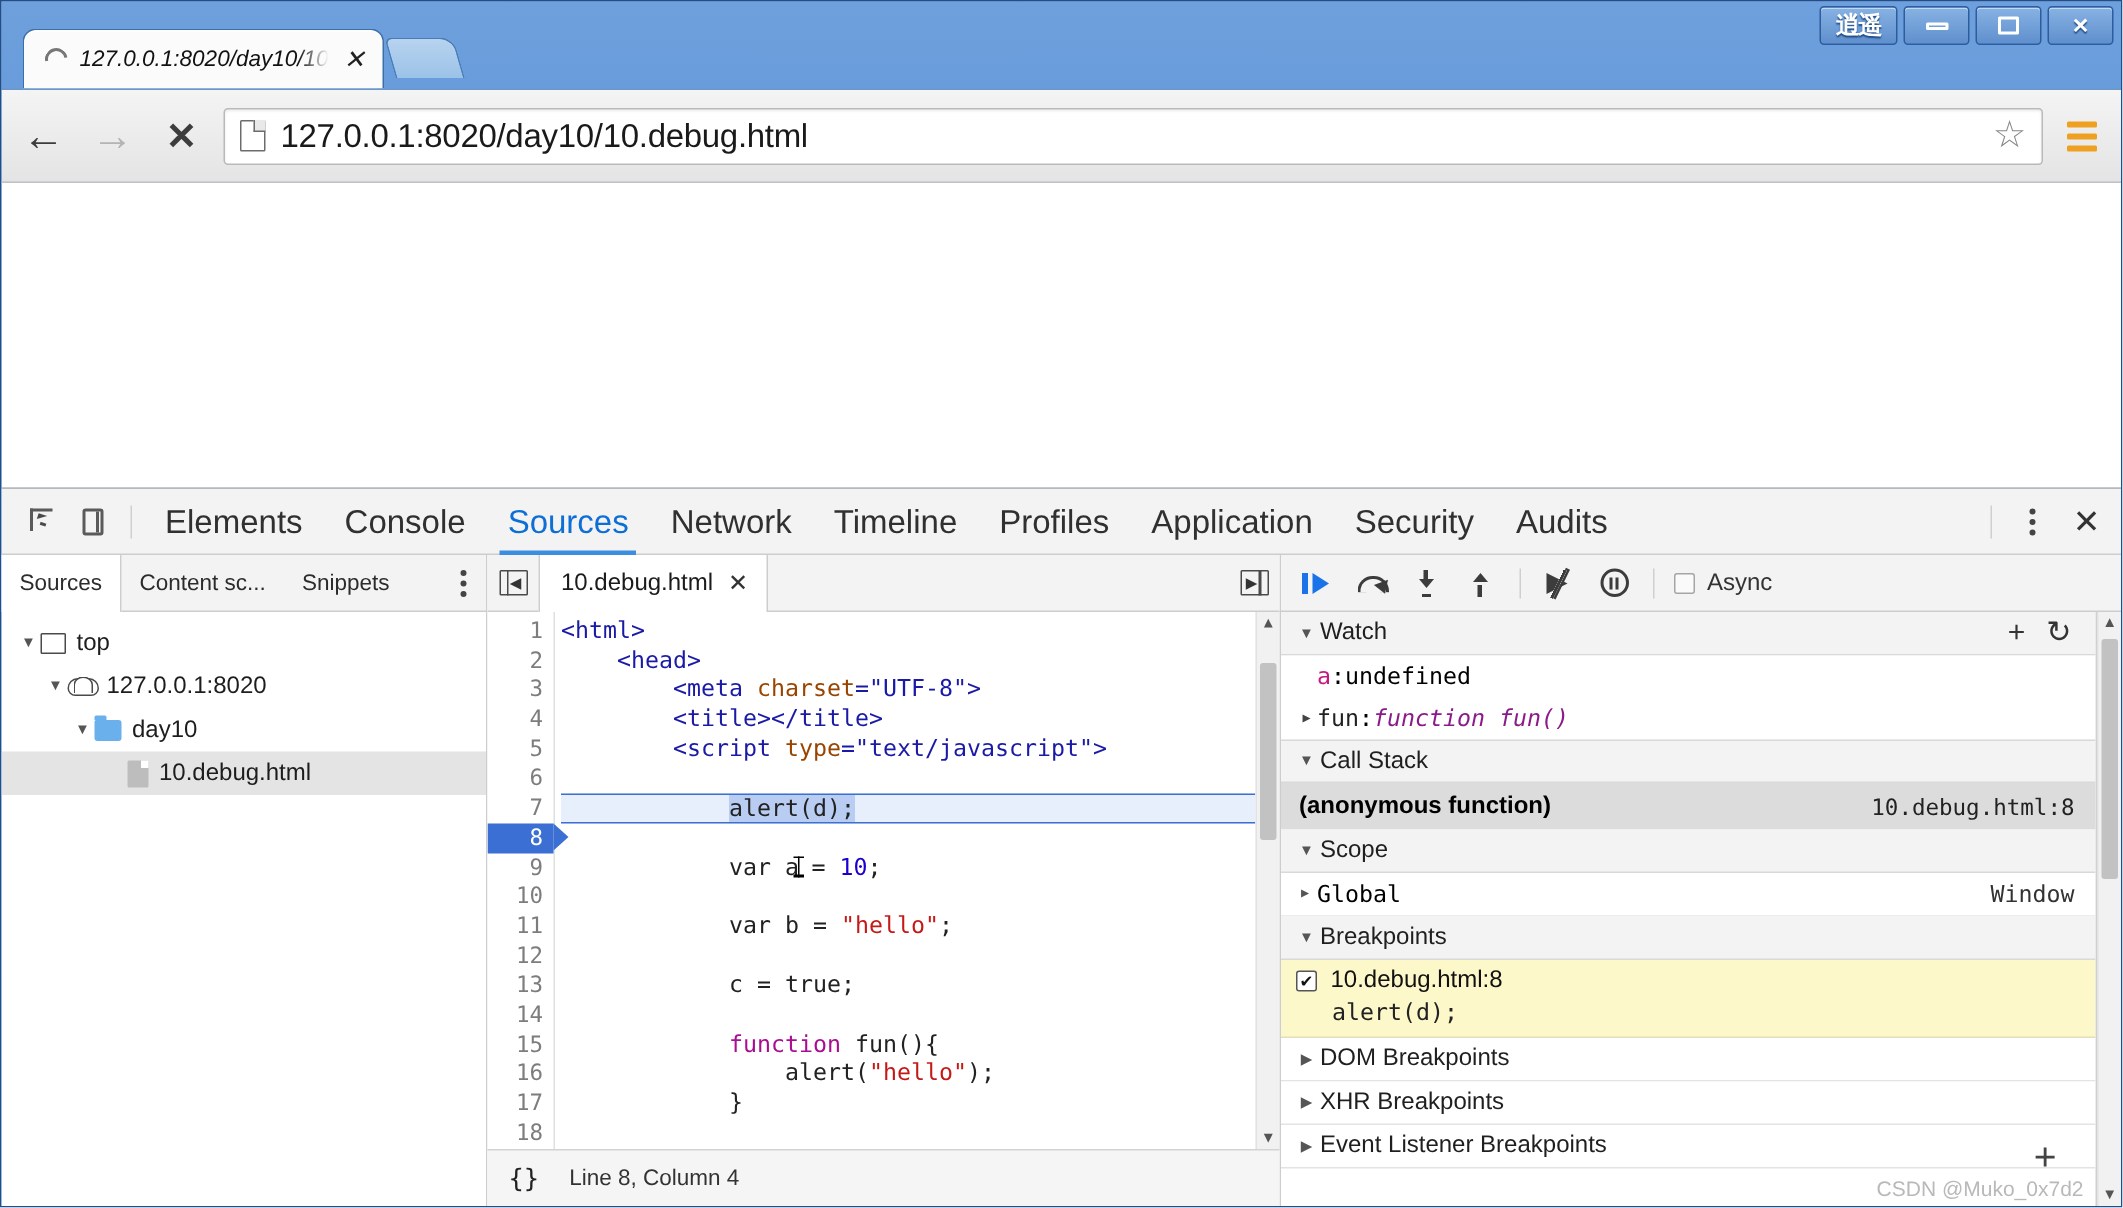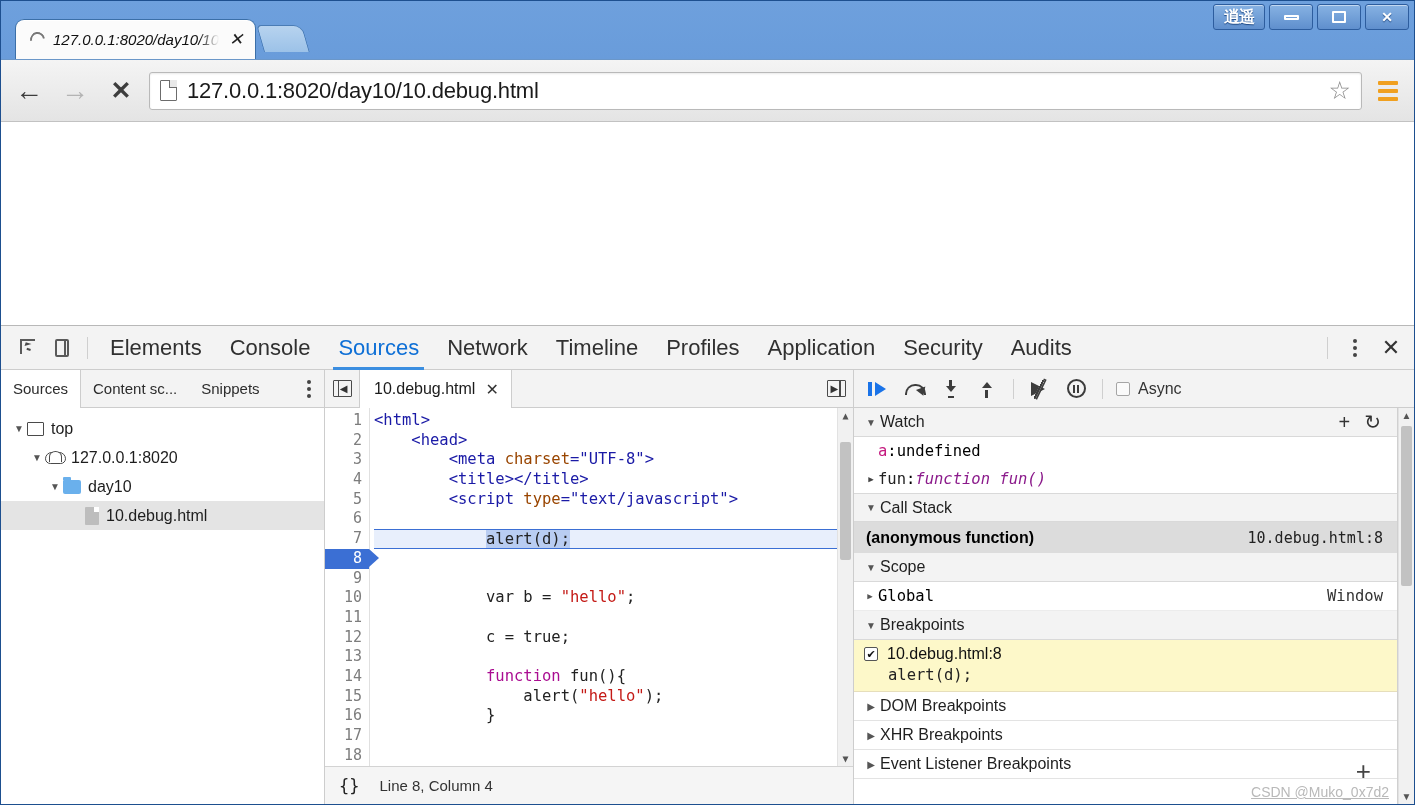--- a/index.html
+++ b/index.html
@@ -638,21 +638,21 @@
 
   #dbg-scroll {
     width: 16px; flex: 0 0 16px;
     background: #f1f1f1;
     border-left: 1px solid #e2e2e2;
     position: relative;
   }
   #watermark {
     position: absolute; right: 8px; bottom: 4px;
     font-size: 14px; color: #b9b9b9;
-    pointer-events: none; white-space: nowrap; text-decoration: underline;
+    pointer-events: none; white-space: nowrap;
   }
   #plus-bp {
     position: absolute; right: 26px; bottom: 20px;
     font-size: 26px; color: #444; line-height: 1; cursor: pointer;
   }
 </style>
 </head>
 <body>
 
 <div id="browser-window">
@@ -814,20 +814,21 @@
             </div>
           <div id="code-lines">
               <div class="cl"><span class="t-tag2">&lt;html&gt;</span></div>
               <div class="cl"><span class="t-plain">    </span><span class="t-tag2">&lt;head&gt;</span></div>
               <div class="cl"><span class="t-plain">        </span><span class="t-tag2">&lt;meta </span><span class="t-attr">charset</span><span class="t-tag2">=</span><span class="t-str">"UTF-8"</span><span class="t-tag2">&gt;</span></div>
               <div class="cl"><span class="t-plain">        </span><span class="t-tag2">&lt;title&gt;&lt;/title&gt;</span></div>
               <div class="cl"><span class="t-plain">        </span><span class="t-tag2">&lt;script </span><span class="t-attr">type</span><span class="t-tag2">=</span><span class="t-str">"text/javascript"</span><span class="t-tag2">&gt;</span></div>
               <div class="cl">&nbsp;</div>
               <div class="cl exec"><span class="t-plain">            </span><span class="t-plain sel">alert(d);</span></div>
               <div class="cl">&nbsp;</div>
+              <div class="cl"><span class="t-plain">            </span><span class="t-plain">var a</span><span class="caret"></span><span class="t-plain"> = </span><span class="t-num">10</span><span class="t-plain">;</span></div>
               <div class="cl">&nbsp;</div>
               <div class="cl"><span class="t-plain">            </span><span class="t-plain">var b = </span><span class="t-strq">"hello"</span><span class="t-plain">;</span></div>
               <div class="cl">&nbsp;</div>
               <div class="cl"><span class="t-plain">            </span><span class="t-plain">c = true;</span></div>
               <div class="cl">&nbsp;</div>
               <div class="cl"><span class="t-plain">            </span><span class="t-kw">function</span><span class="t-plain"> fun(){</span></div>
               <div class="cl"><span class="t-plain">                </span><span class="t-plain">alert(</span><span class="t-strq">"hello"</span><span class="t-plain">);</span></div>
               <div class="cl"><span class="t-plain">            </span><span class="t-plain">}</span></div>
             </div>
           <div id="code-scroll">

